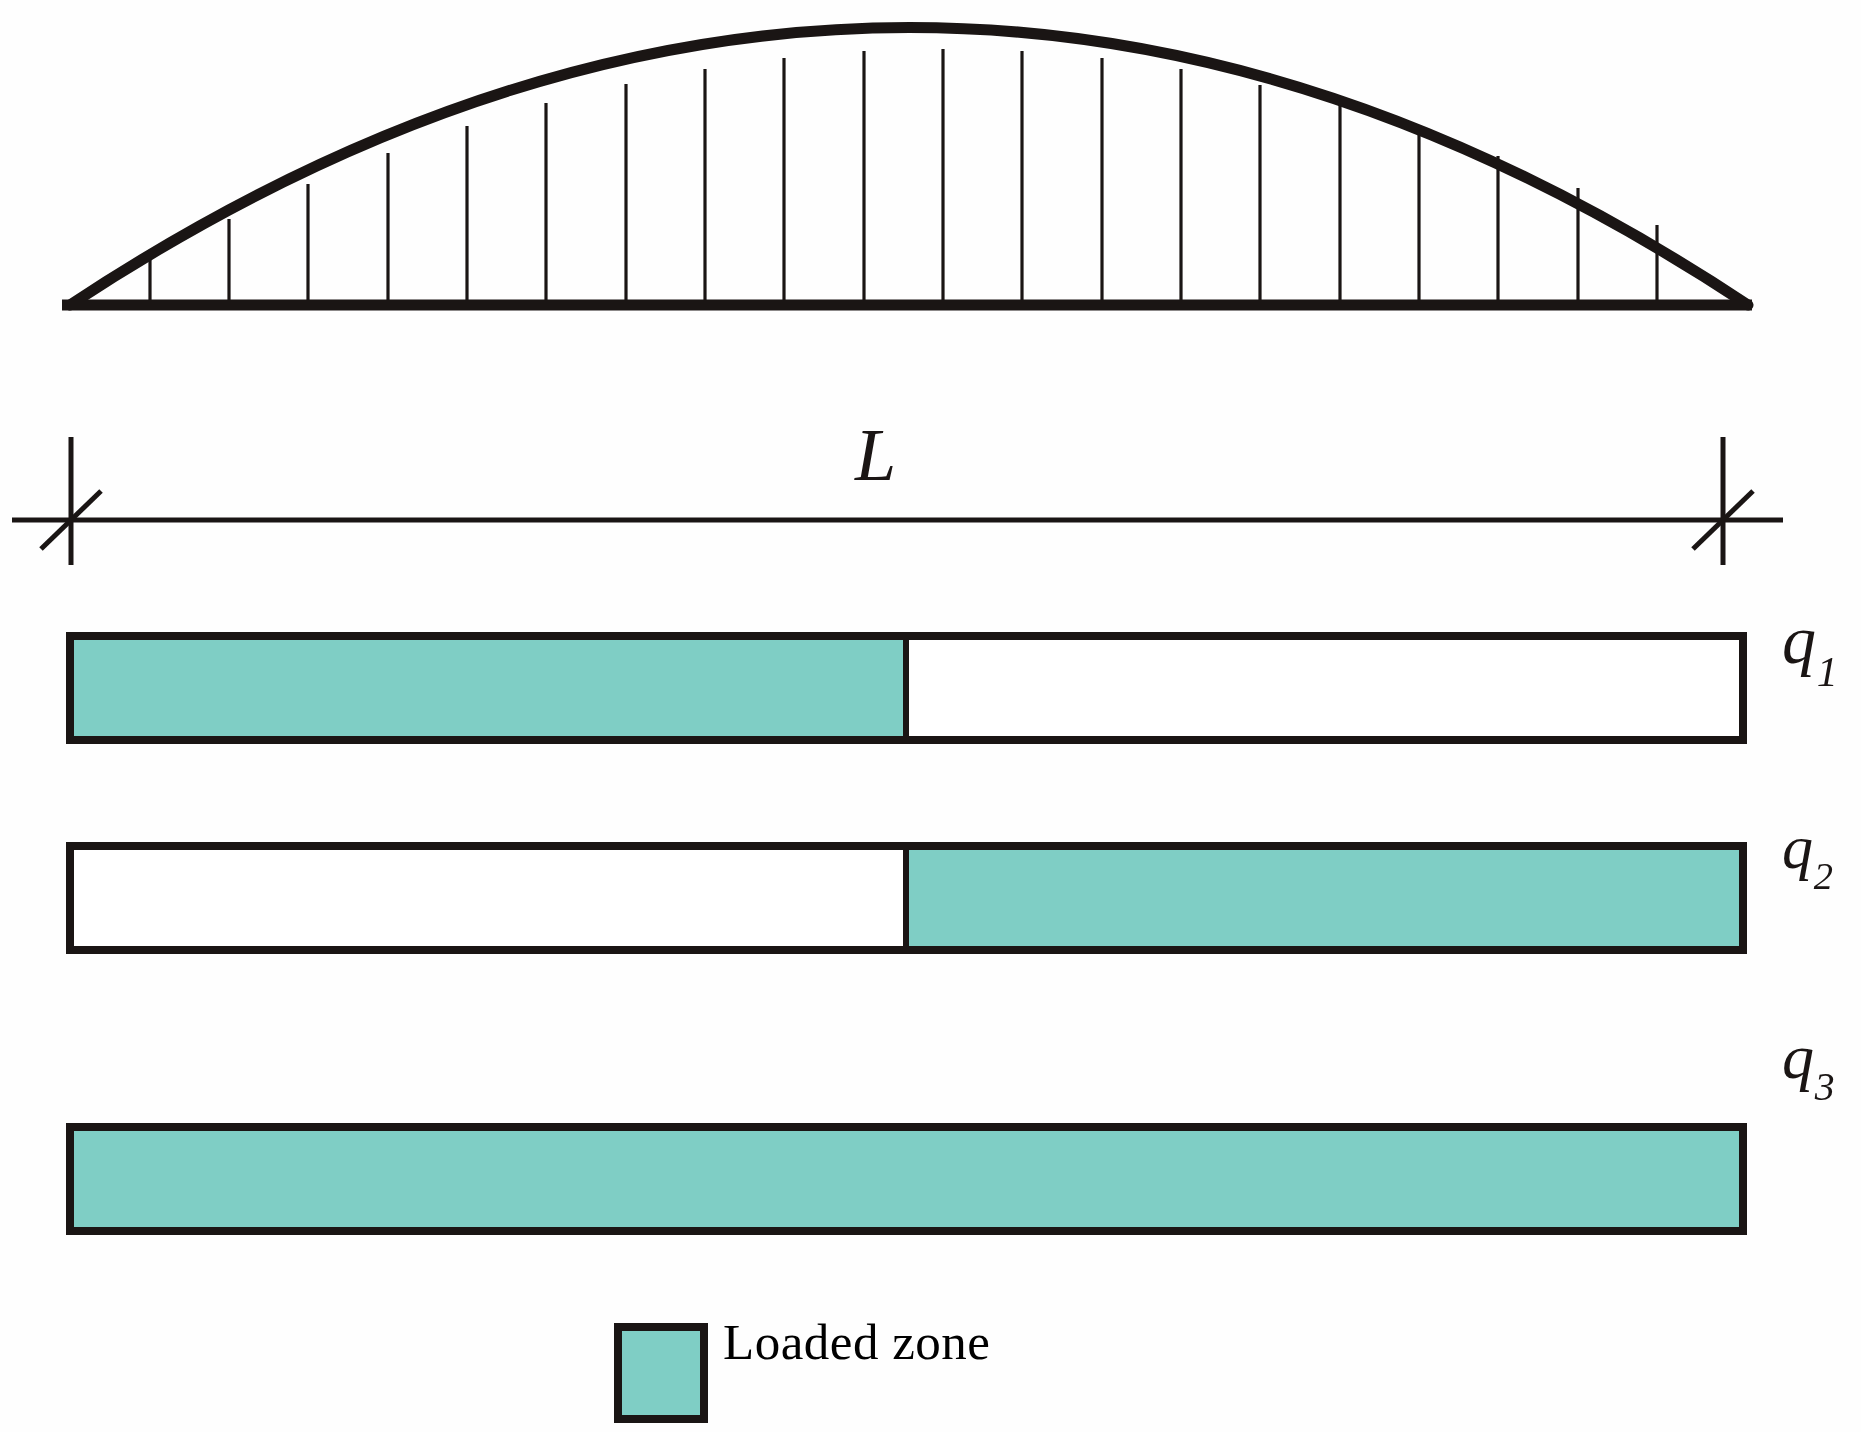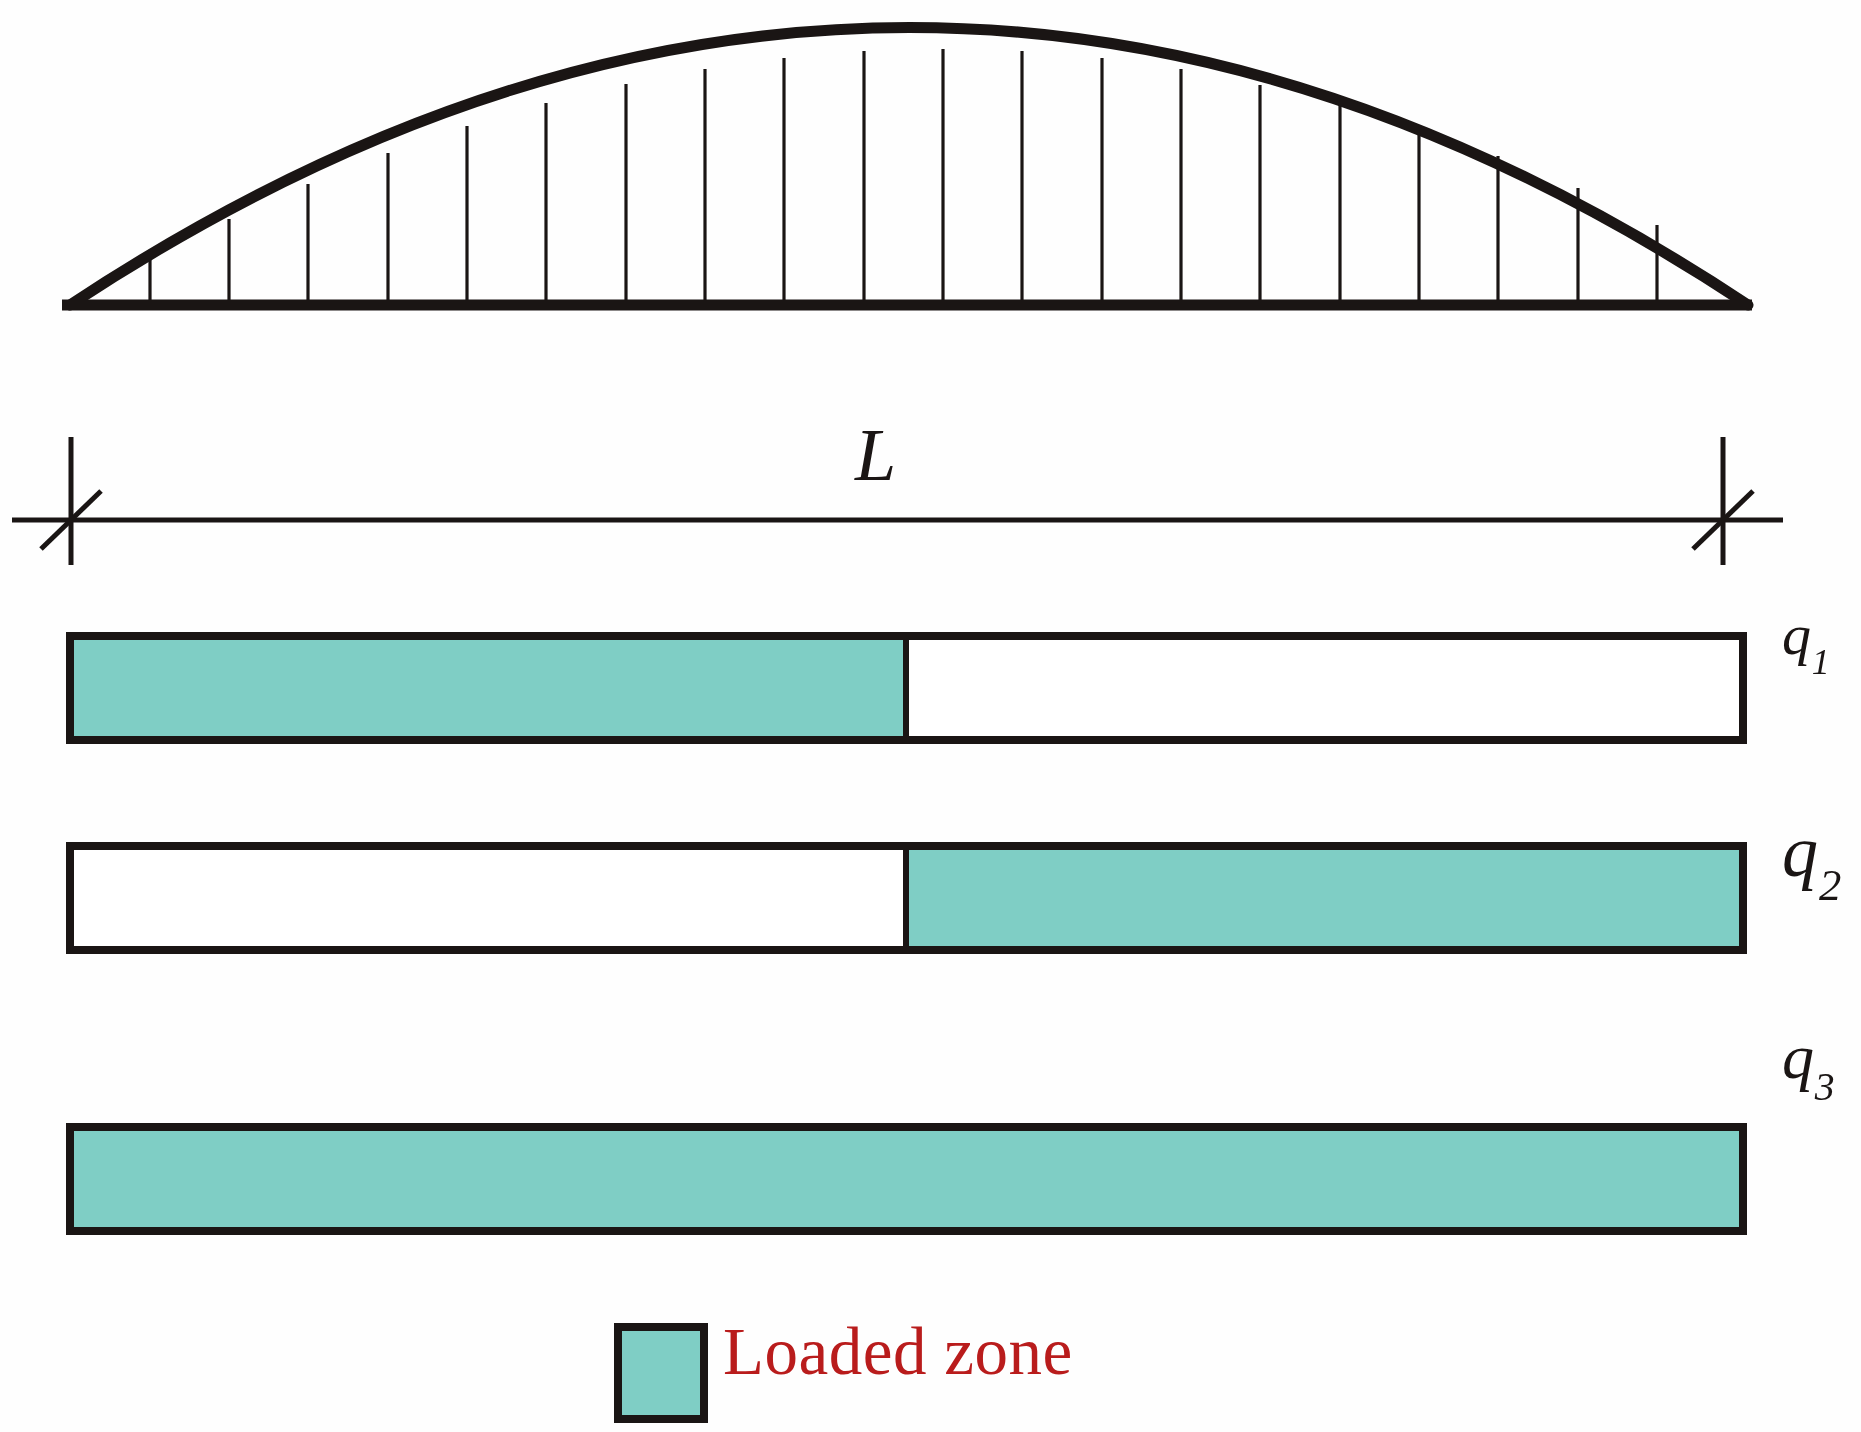--- a/index.html
+++ b/index.html
@@ -44,30 +44,30 @@
     vertical-align: sub;
     position: relative;
     top: 0.20em;
     left: 0.02em;
   }
   #span-label {
     left: 855px;
     top: 418px;
     font-size: 74px;
   }
-  #q1-label { left: 1782px; top: 606px; font-size: 58px; }
-  #q2-label { left: 1782px; top: 816px; font-size: 72px; }
+  #q1-label { left: 1782px; top: 606px; font-size: 68px; }
+  #q2-label { left: 1782px; top: 816px; font-size: 62px; }
   #q3-label { left: 1782px; top: 1025px; font-size: 64px; }
   #legend-text {
     position: absolute;
     left: 723px;
     top: 1316px;
-    font-size: 67px;
+    font-size: 51px;
     font-style: normal;
-    color: #b91c1c;
+    color: #000000;
     font-family: "Liberation Serif", "DejaVu Serif", serif;
     letter-spacing: 0.5px;
     white-space: nowrap;
     line-height: 1.05;
   }
 </style>
 </head>
 <body>
 
 <div id="stage">

